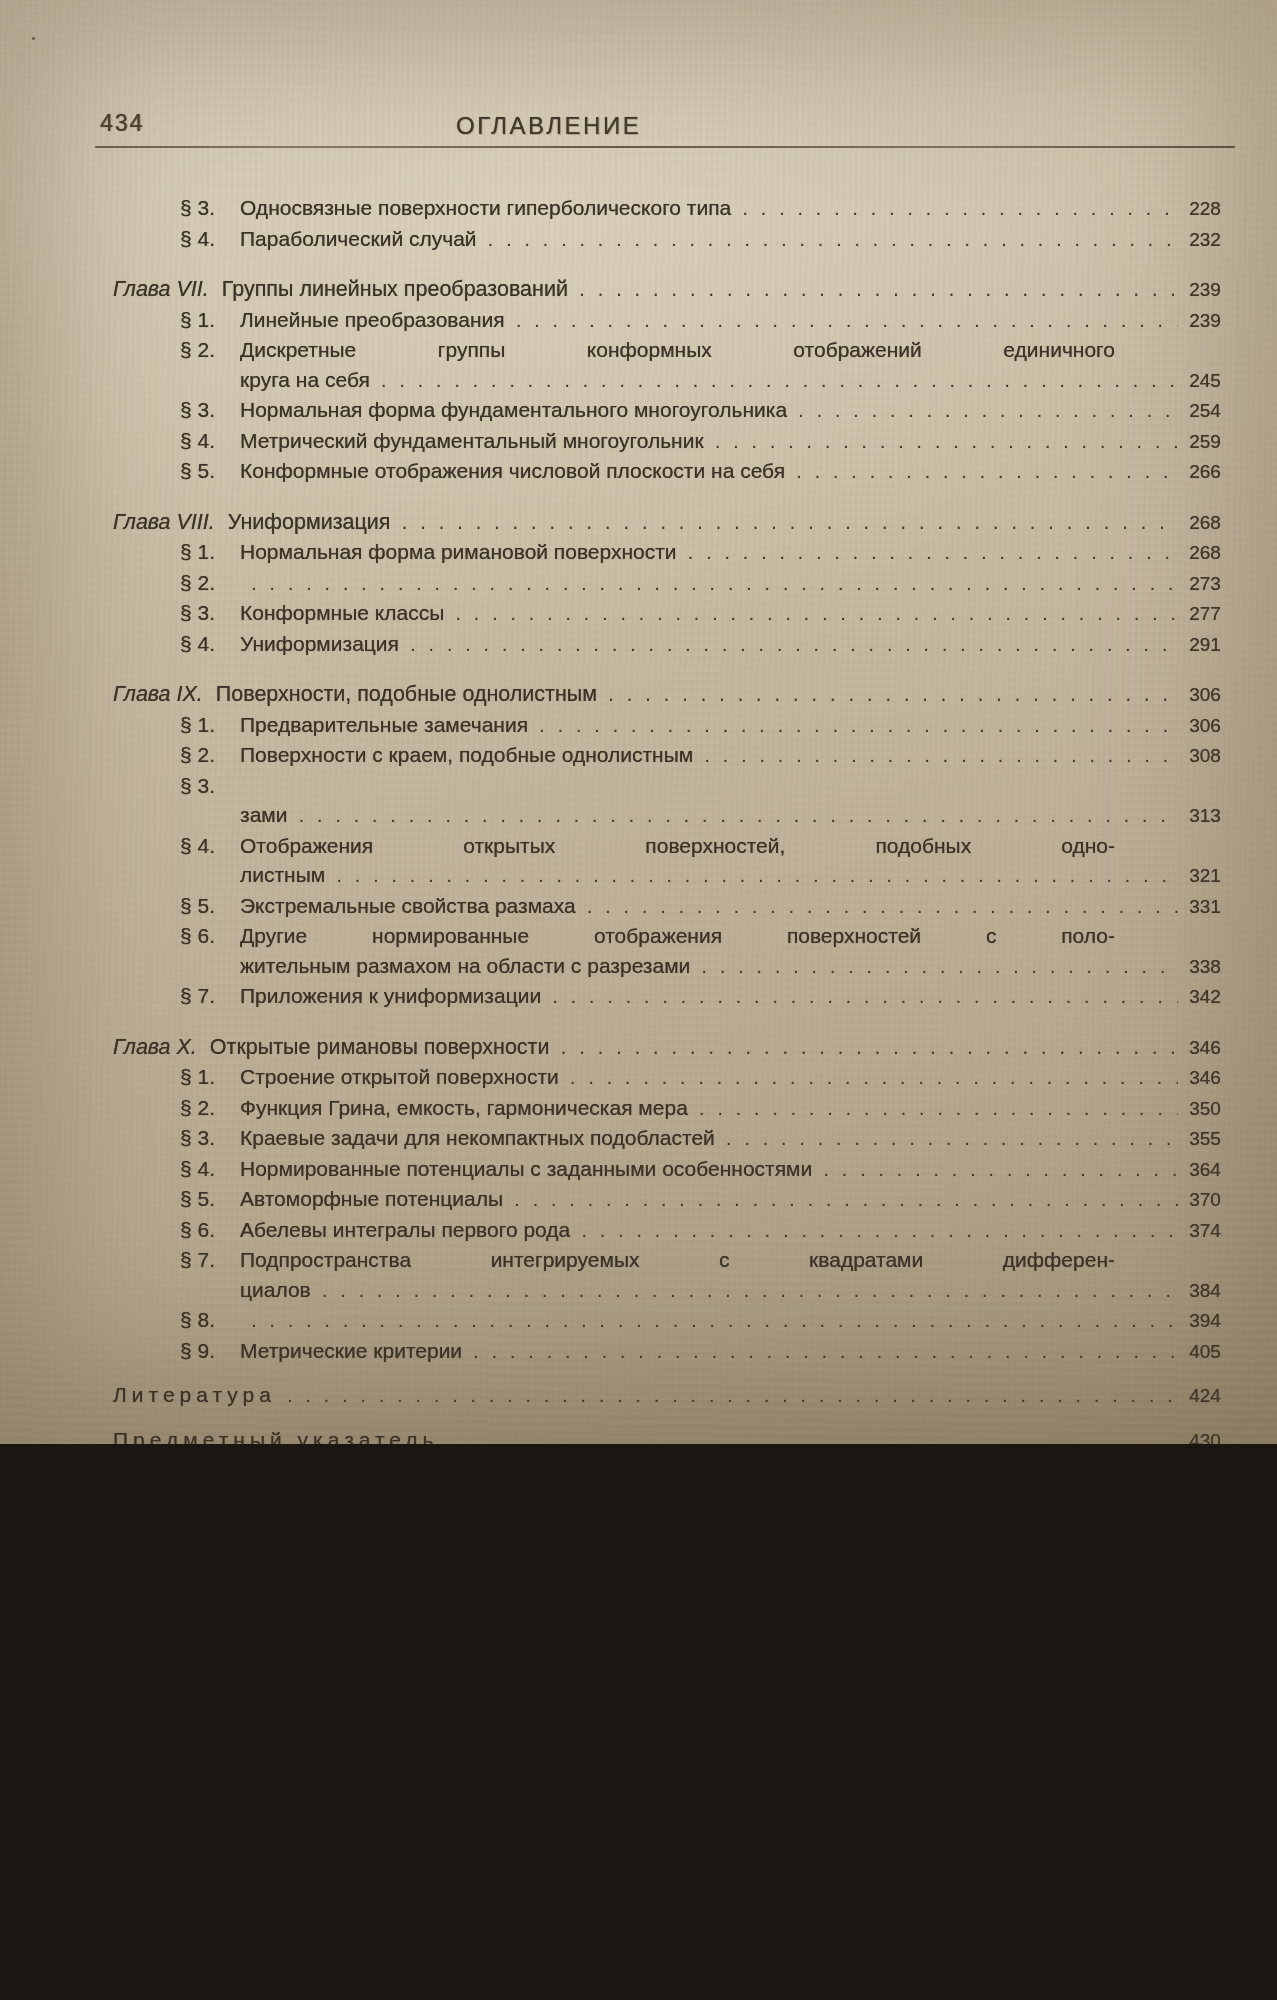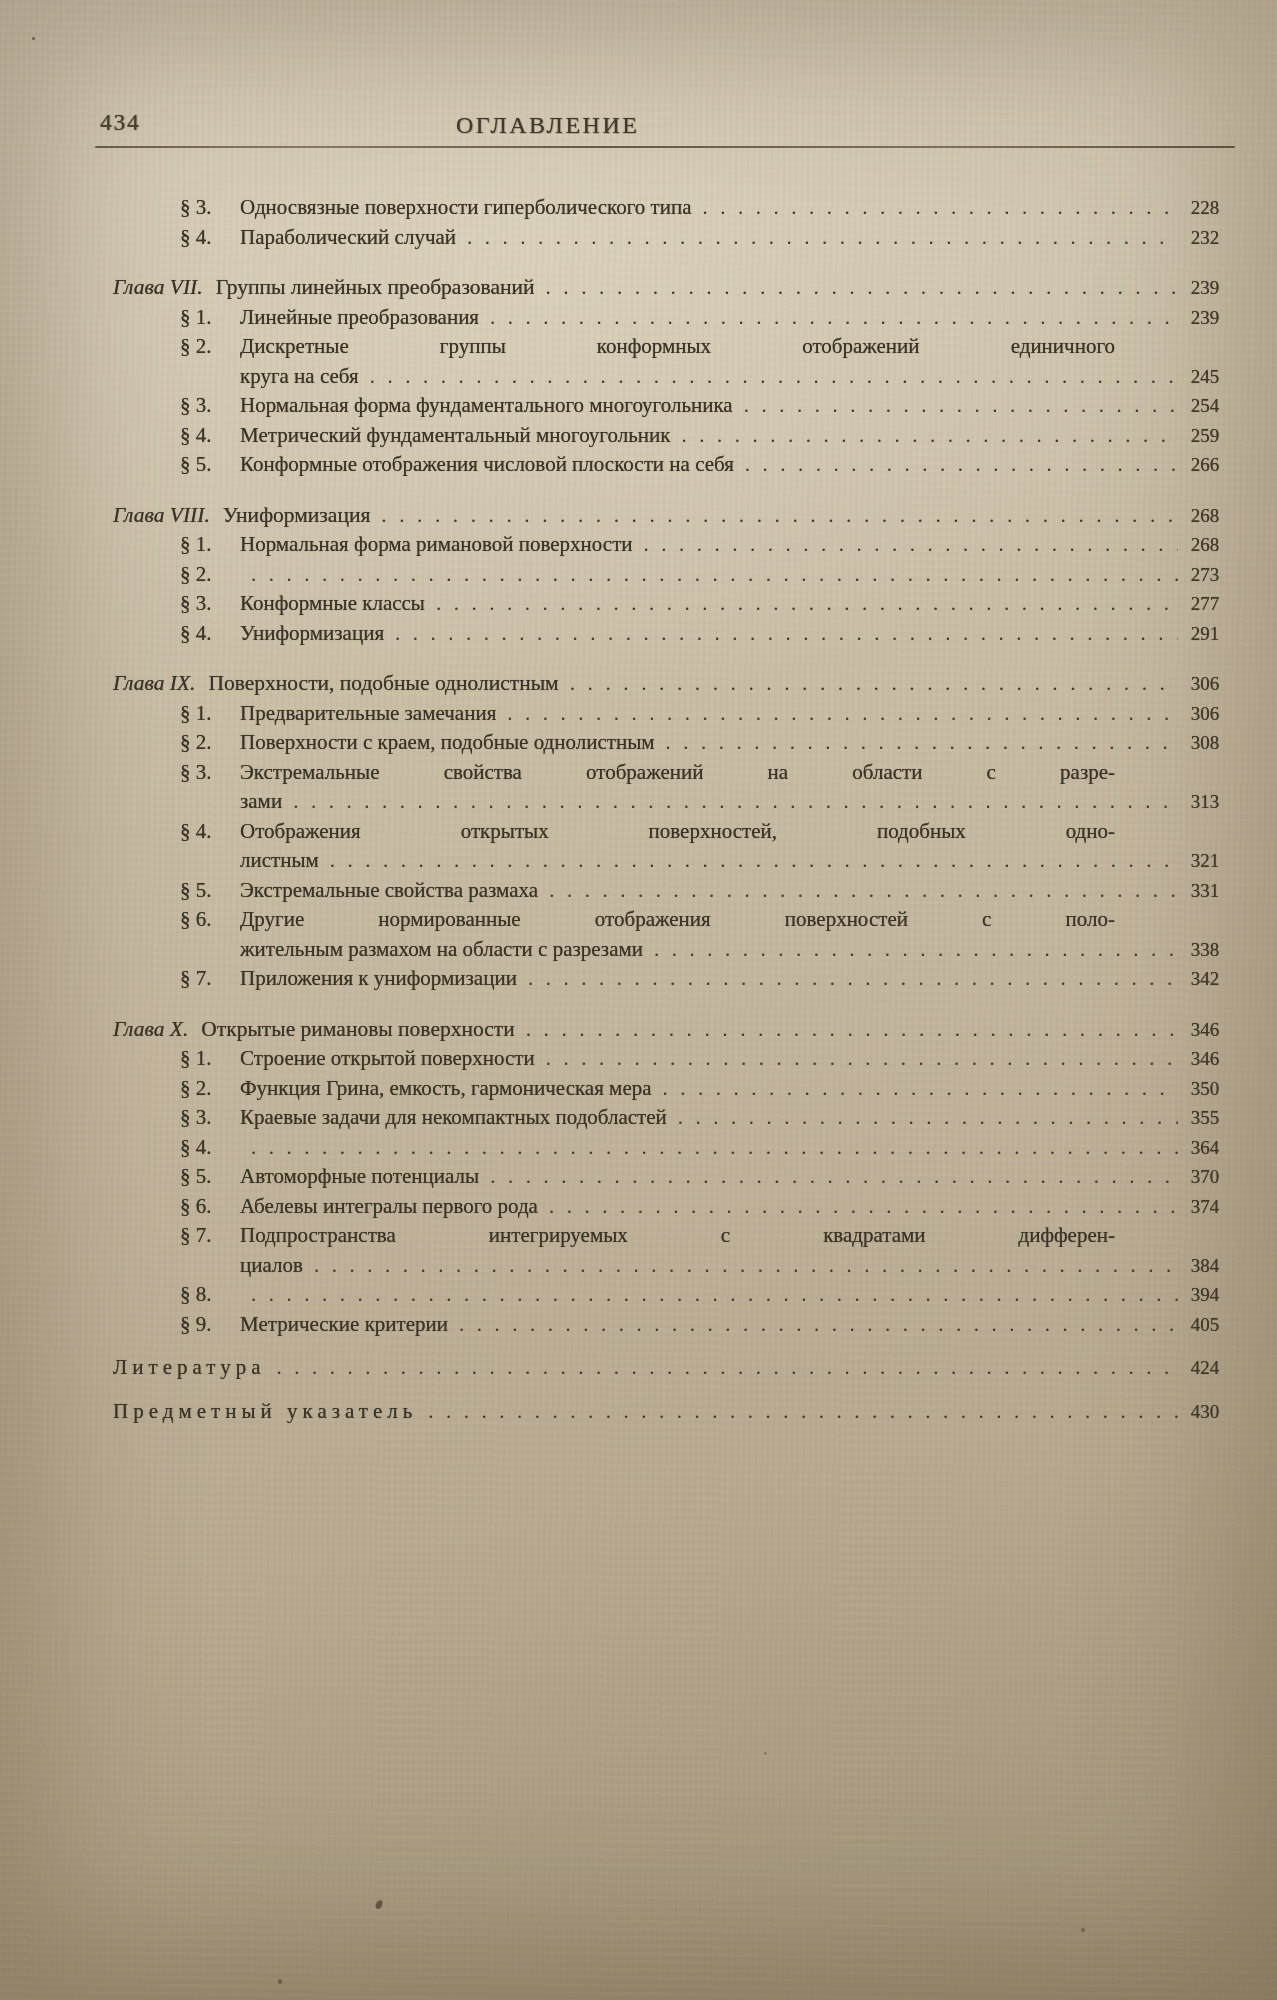--- a/index.html
+++ b/index.html
@@ -1,20 +1,20 @@
 <!DOCTYPE html>
 <html><head>
 <meta charset="utf-8">
 <style>
   html,body { margin:0; padding:0; background:#1a1712; }
   .photo {
     position: relative;
-    width: 1277px; height: 2000px;
+    width: 1277px; height: 1444px;
     overflow: hidden;
-    font-family: Liberation Serif, serif;
+    font-family: Liberation Sans, sans-serif;
     color: #3b3327;
     background:
       radial-gradient(ellipse 950px 620px at 42% 13%, rgba(242,234,214,0.32), rgba(242,234,214,0) 72%),
       linear-gradient(169deg, #d2c8b3 0%, #ccc1aa 26%, #c3b69e 50%, #b5a88e 74%, #a3967c 93%, #9c8f75 100%);
     box-shadow: inset 0 0 150px 45px rgba(86,66,40,0.30);
   }
   .texture {
     position:absolute; inset:0; pointer-events:none;
     background:
       repeating-linear-gradient(91deg, rgba(110,92,64,0.035) 0 2px, rgba(0,0,0,0) 2px 6px),
@@ -171,21 +171,20 @@
         <span class="pg">306</span>
       </div>
       <div class="row sec">
         <span class="sec-num">§ 2.</span>
         <span class="txt">Поверхности с краем, подобные однолистным</span>
         <span class="leader">..........................................................................................</span>
         <span class="pg">308</span>
       </div>
       <div class="row sec">
         <span class="sec-num">§ 3.</span>
-        <span class="fill">Экстремальные свойства отображений на области с разре-</span>
       </div>
       <div class="row cont">
         <span class="txt">зами</span>
         <span class="leader">..........................................................................................</span>
         <span class="pg">313</span>
       </div>
       <div class="row sec">
         <span class="sec-num">§ 4.</span>
         <span class="fill">Отображения открытых поверхностей, подобных одно-</span>
       </div>
@@ -234,20 +233,21 @@
         <span class="pg">350</span>
       </div>
       <div class="row sec">
         <span class="sec-num">§ 3.</span>
         <span class="txt">Краевые задачи для некомпактных подобластей</span>
         <span class="leader">..........................................................................................</span>
         <span class="pg">355</span>
       </div>
       <div class="row sec">
         <span class="sec-num">§ 4.</span>
+        <span class="txt">Нормированные потенциалы с заданными особенностями</span>
         <span class="leader">..........................................................................................</span>
         <span class="pg">364</span>
       </div>
       <div class="row sec">
         <span class="sec-num">§ 5.</span>
         <span class="txt">Автоморфные потенциалы</span>
         <span class="leader">..........................................................................................</span>
         <span class="pg">370</span>
       </div>
       <div class="row sec">

